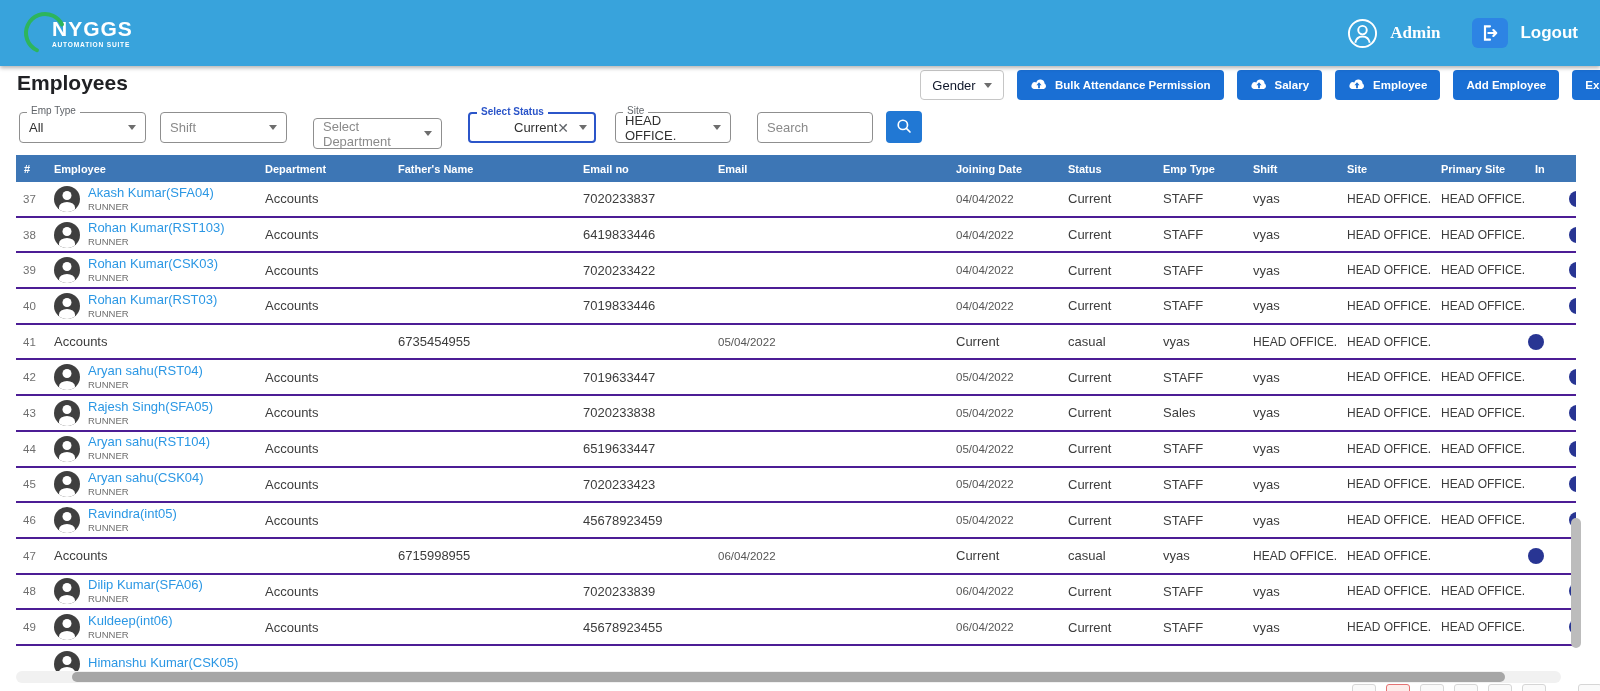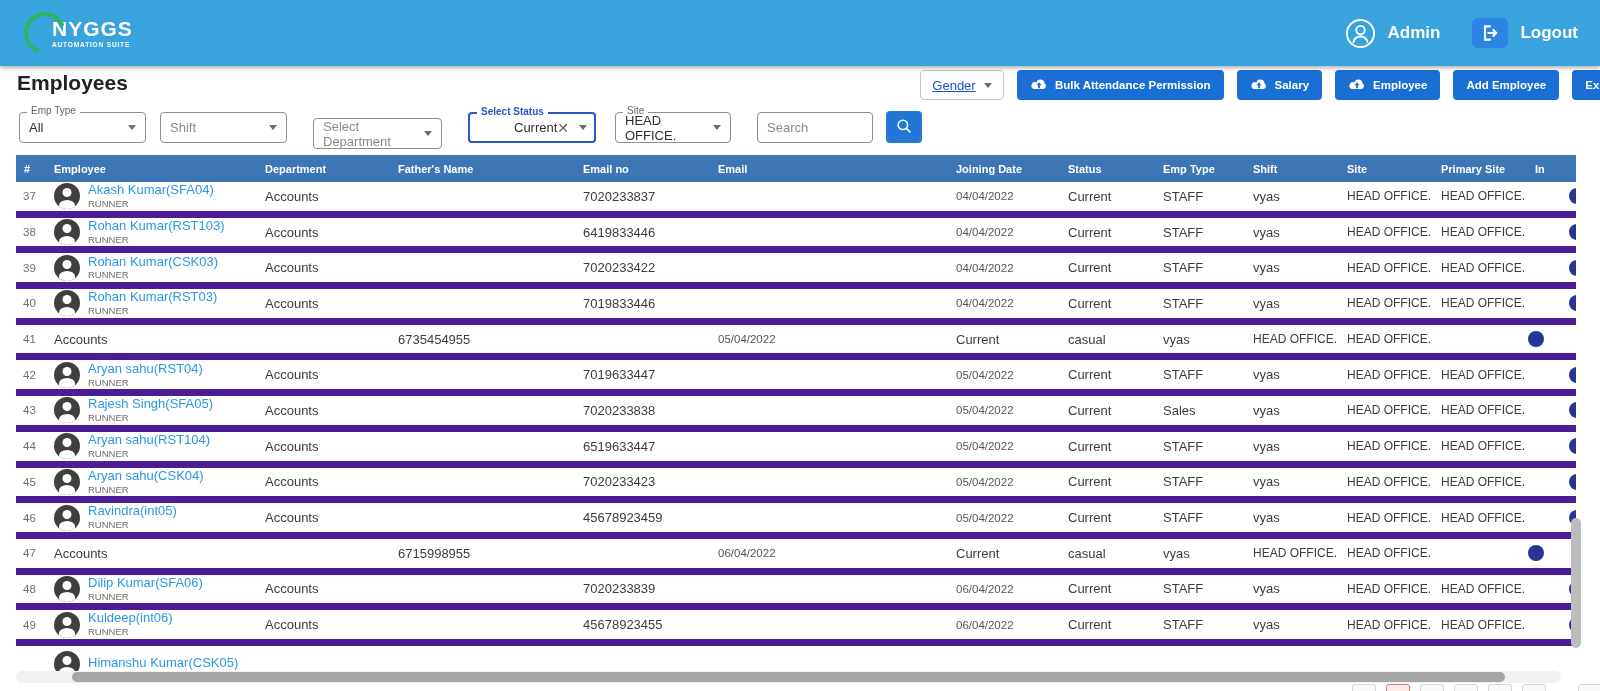--- a/index.html
+++ b/index.html
@@ -10,32 +10,32 @@
   
   .topbar { position:absolute; top:0; left:0; width:1600px; height:66px; background:#38a3dc;
             box-shadow:0 2px 4px rgba(0,0,0,.3); display:flex; align-items:center;
             justify-content:space-between; padding:0 22px; z-index:5; }
   .logo { position:relative; display:flex; flex-direction:column; justify-content:center;
           padding-left:30px; height:54px; }
   .logo svg.arc { position:absolute; left:0; top:4px; }
   .logo .t { color:#fff; font-size:21px; font-weight:bold; letter-spacing:1px; line-height:1; }
   .logo .s { color:#fff; font-size:6.6px; font-weight:bold; letter-spacing:.8px; margin-top:2px; }
   .top-right { display:flex; align-items:center; gap:14px; }
-  .admin-chip { display:flex; align-items:center; gap:12px; cursor:pointer; }
+  .admin-chip { display:flex; align-items:center; gap:12px; cursor:pointer;font-family:Liberation Serif, serif; }
   .top-label { color:#fff; font-size:17px; font-weight:bold; }
   .logout-chip { display:flex; align-items:center; gap:12px; margin-left:18px; cursor:pointer; }
   .logout-badge { width:36px; height:30px; background:#2d84e4; border-radius:6px;
                   display:flex; align-items:center; justify-content:center; }
 
   
   .page-title { position:absolute; left:17px; top:71px; font-size:21px; font-weight:bold; color:#202124; }
   .toolbar { position:absolute; top:70px; left:920px; display:flex; align-items:center; gap:13px; }
   .gender-select { width:84px; height:30px; border:1px solid #c6c6c6; border-radius:4px;
                    display:flex; align-items:center; justify-content:center; gap:8px;
-                   font-size:13px; color:#1d4ed8; background:#fff; cursor:pointer;text-decoration:underline; }
+                   font-size:13px; color:#0f172a; background:#fff; cursor:pointer; }
   .btn-blue { height:30px; background:#1a6fd4; border:none; border-radius:4px; color:#fff;
               font-family:"Liberation Sans",sans-serif; font-size:11.5px; font-weight:bold;
               padding:0 13px; display:flex; align-items:center; gap:7px; cursor:pointer; white-space:nowrap; }
   .caret { width:0; height:0; border-left:4.5px solid transparent; border-right:4.5px solid transparent;
            border-top:5.5px solid #6d6d6d; display:inline-block; }
 
   
   .ffield { position:absolute; top:112px; height:31px; border:1px solid #8f8f8f; border-radius:4px;
             background:#fff; display:flex; align-items:center; padding:0 9px; font-size:13px;
             color:#303030; cursor:pointer; }
@@ -54,21 +54,21 @@
                 border:none; border-radius:4px; display:flex; align-items:center; justify-content:center;
                 cursor:pointer; }
 
   
   .tbl { position:absolute; left:16px; top:155px; width:1560px; overflow:hidden; }
   .tgrid { display:grid;
     grid-template-columns:38px 211px 133px 185px 135px 238px 112px 95px 90px 94px 94px 94px 41px; }
   .thead { background:#3d76b5; height:27px; align-items:center; color:#fff; font-size:11px;
            font-weight:bold; }
   .thead .th:first-child { padding-left:8px; }
-  .trow { height:35.7px; align-items:center; border-bottom:7px solid #4c1d95; font-size:13px;
+  .trow { height:35.7px; align-items:center; border-bottom:2px solid #4c1d95; font-size:13px;
           color:#3c3c3c; background:#fff; }
   .c-num { padding-left:7px; color:#6f6f6f; font-size:11.5px; }
   .c-emp { display:flex; align-items:center; gap:8px; overflow:hidden; }
   .avatar { width:26px; height:26px; border-radius:50%; background:#3f3f3f; position:relative;
             overflow:hidden; flex:0 0 26px; }
   .avatar::before { content:""; position:absolute; left:50%; top:5px; transform:translateX(-50%);
                     width:9px; height:9px; border-radius:50%; background:#fff; }
   .avatar::after { content:""; position:absolute; left:50%; top:16.5px; transform:translateX(-50%);
                    width:16px; height:11px; border-radius:50% 50% 0 0; background:#fff; }
   .emp-name { color:#2b97e4; font-size:13px; line-height:1.15; cursor:pointer; white-space:nowrap; }

